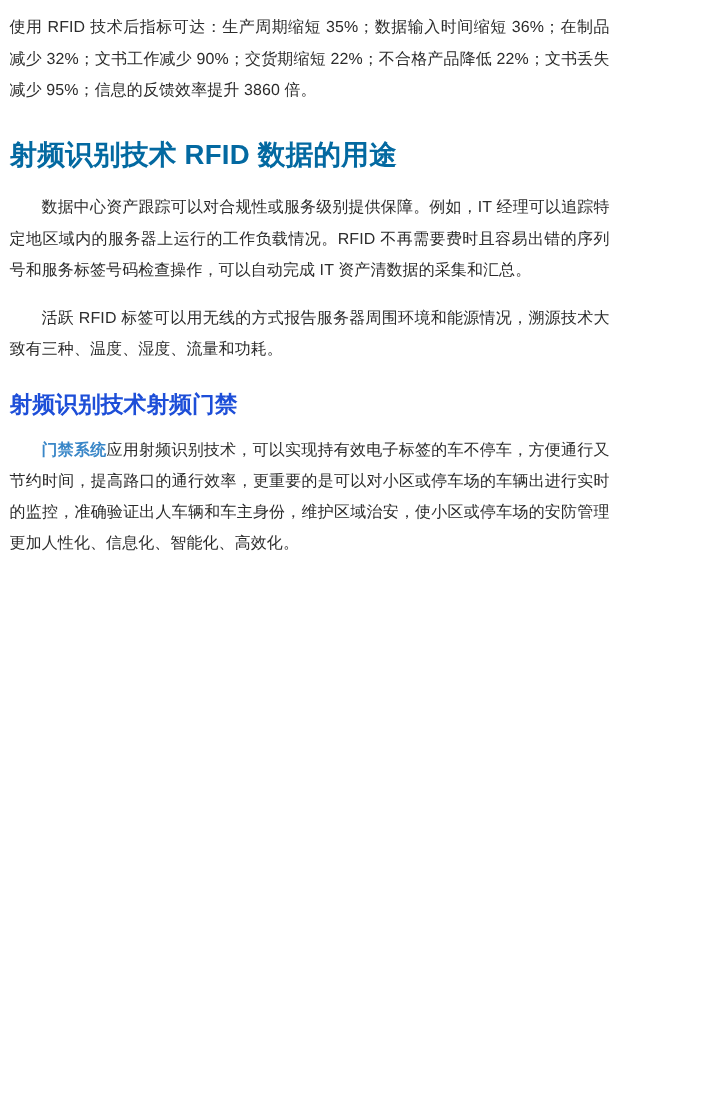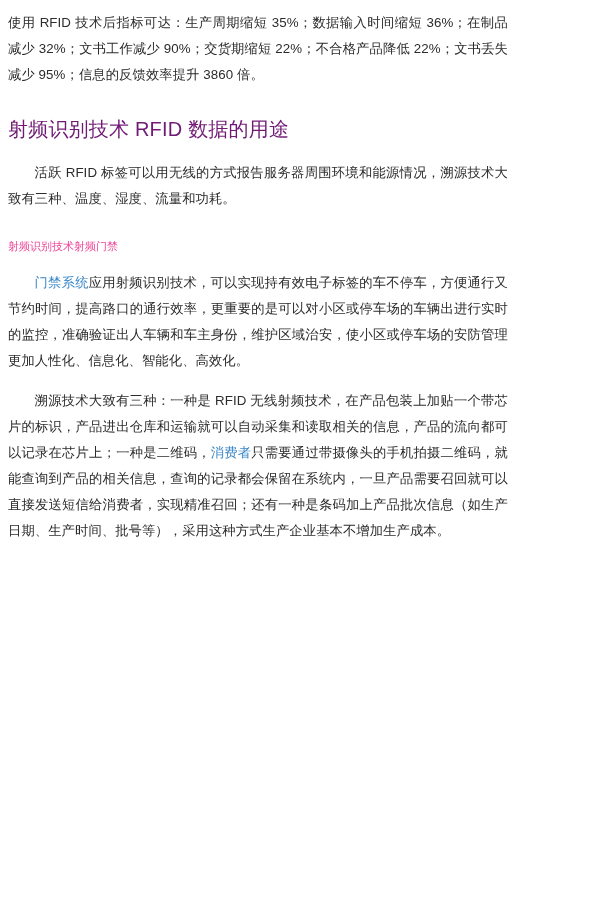--- a/index.html
+++ b/index.html
@@ -26,36 +26,37 @@
     text-align: justify;
     text-justify: inter-ideograph;
     color: #2b2b2b;
     letter-spacing: 0.1px;
   }
   p.indent {
     text-indent: 2em;
   }
   h2.section-title {
     margin: 26px 0 16px 0;
-    font-size: 20px;
+    font-size: 23px;
     line-height: 30px;
-    font-weight: normal;
-    color: #701a75;
+    font-weight: bold;
+    color: #0369a1;
     letter-spacing: 0.2px;
   }
   h3.sub-title {
     margin: 22px 0 12px 0;
-    font-size: 11px;
+    font-size: 19px;
     line-height: 24px;
-    font-weight: normal;
-    color: #ec4899;
+    font-weight: bold;
+    color: #1d4ed8;
   }
   a.inline-link {
     color: #3a87c8;
     text-decoration: none;
+    font-weight: bold;
   }
   sup.ref-mark {
     font-size: 10px;
     color: #3a5f8a;
     vertical-align: super;
     margin-left: 4px;
     cursor: pointer;
   }
   .intro-block {
     margin-top: 0;
@@ -67,25 +68,25 @@
 </head>
 <body>
 
 <div class="page">
 
   <p class="body-text no-indent intro-block">使用 RFID 技术后指标可达：生产周期缩短 35%；数据输入时间缩短 36%；在制品减少 32%；文书工作减少 90%；交货期缩短 22%；不合格产品降低 22%；文书丢失减少 95%；信息的反馈效率提升 3860 倍。</p>
 
   <h2 class="section-title">射频识别技术 RFID 数据的用途</h2>
 
 
+  <p class="body-text indent">数据中心资产跟踪可以对合规性或服务级别提供保障。例如，IT 经理可以追踪特定地区域内的服务器上运行的工作负载情况。RFID 不再需要费时且容易出错的序列号和服务标签号码检查操作，可以自动完成 IT 资产清数据的采集和汇总。</p>
 
   <p class="body-text indent">活跃 RFID 标签可以用无线的方式报告服务器周围环境和能源情况，溯源技术大致有三种、温度、湿度、流量和功耗。</p>
 
 
 
   <h3 class="sub-title">射频识别技术射频门禁</h3>
 
   <p class="body-text indent"><a class="inline-link" href="#">门禁系统</a><span>应用射频识别技术，可以实现持有效电子标签的车不停车，方便通行又节约时间，提高路口的通行效率，更重要的是可以对小区或停车场的车辆出进行实时的监控，准确验证出人车辆和车主身份，维护区域治安，使小区或停车场的安防管理更加人性化、信息化、智能化、高效化。</span></p>
 
 
-  <p class="body-text indent"><span>溯源技术大致有三种：一种是 RFID 无线射频技术，在产品包装上加贴一个带芯片的标识，产品进出仓库和运输就可以自动采集和读取相关的信息，产品的流向都可以记录在芯片上；一种是二维码，</span><a class="inline-link" href="#">消费者</a><span>只需要通过带摄像头的手机拍摄二维码，就能查询到产品的相关信息，查询的记录都会保留在系统内，一旦产品需要召回就可以直接发送短信给消费者，实现精准召回；还有一种是条码加上产品批次信息（如生产日期、生产时间、批号等），采用这种方式生产企业基本不增加生产成本。</span></p>
 
 </div>
 
 </body></html>

